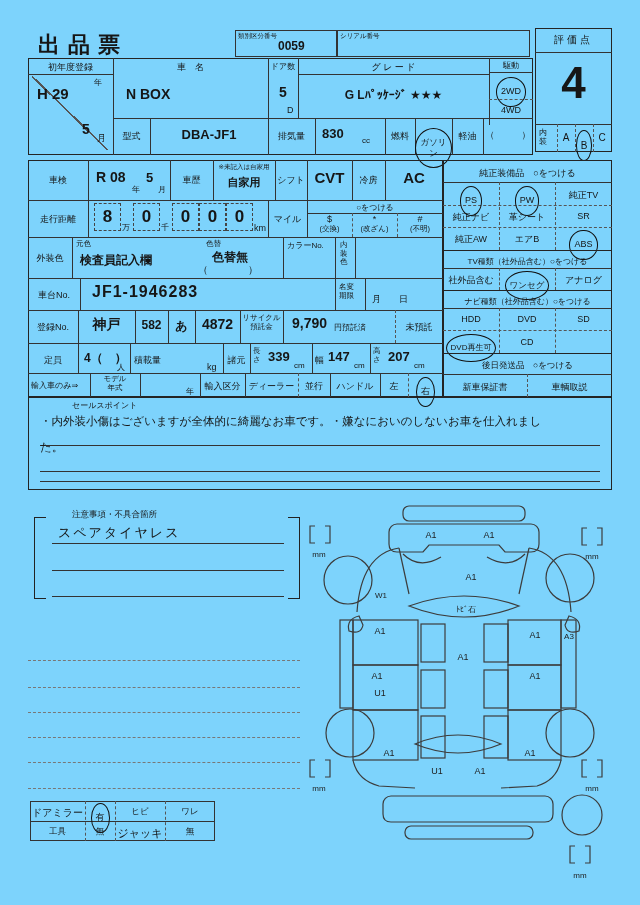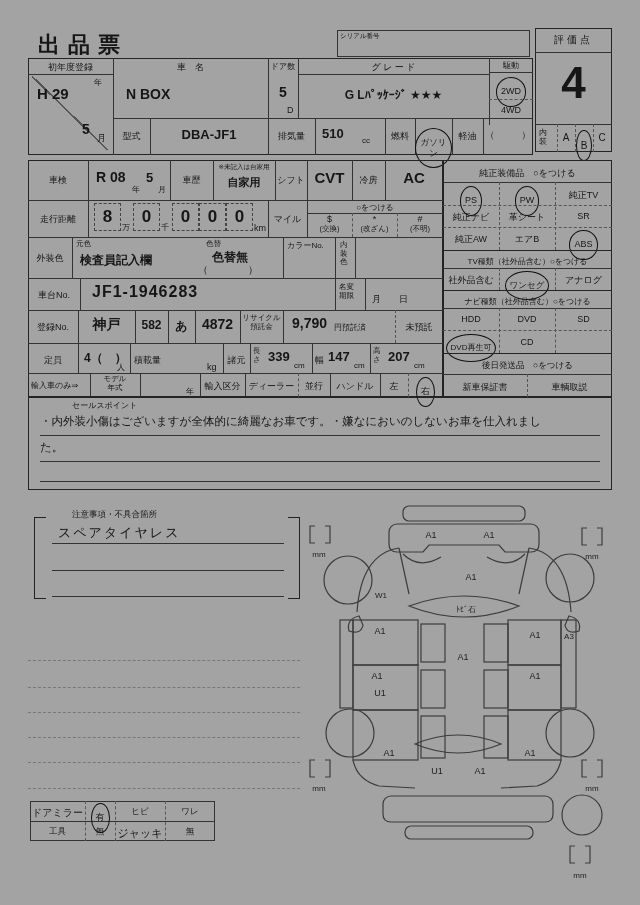--- a/index.html
+++ b/index.html
@@ -1,42 +1,46 @@
 <!DOCTYPE html>
 <html><head>
 <meta charset="utf-8">
 <style>
   *{margin:0;padding:0;box-sizing:border-box}
   html,body{background:#ececec}
-  #sheet{position:relative;width:640px;height:905px;background:#a3a3a3;margin:0 auto;
+  #sheet{position:relative;width:640px;height:905px;background:#7dd3fc;margin:0 auto;
          font-family:"Liberation Sans","DejaVu Sans",sans-serif;color:#161616;overflow:hidden}
   .a{position:absolute}
   .tc{text-align:center}
   .bold{font-weight:bold}
   .b2{border:1.8px solid #242424}
   .b1{border:1.2px solid #333}
   .vl{position:absolute;width:0;border-left:1.3px solid #333}
   .vld{position:absolute;width:0;border-left:1.2px dashed #555}
   .hl{position:absolute;height:0;border-top:1.3px solid #333}
   .hl2{position:absolute;height:0;border-top:1.8px solid #242424}
   .hld{position:absolute;height:0;border-top:1.2px dashed #555}
   .circ{display:inline-block;border:1.5px solid #111;border-radius:50%;padding:8px 4px;line-height:1.3}
   .pre{white-space:pre-line;line-height:1.15}
   .dbox{position:absolute;border:1.4px dashed #444;text-align:center;font-weight:bold;
         font-size:17px;line-height:26px}
-  .ul{border-bottom:1.2px solid #333;padding-bottom:6px}
+  .ul{border-bottom:1.2px solid #333;padding-bottom:16px}
   svg text{font-family:"Liberation Sans","DejaVu Sans",sans-serif;fill:#1d1d1d}
 </style>
 </head>
 <body>
 
 <div id="sheet">
 
   <div class="a bold" style="left:38px;top:30px;font-size:22px;letter-spacing:8px">出品票</div>
 
+  <div class="a b1" style="left:235px;top:30px;width:102px;height:27px">
+    <span class="a" style="left:2px;top:1px;font-size:6.5px">類別区分番号</span>
+    <span class="a bold" style="left:42px;top:8px;font-size:12px">0059</span>
+  </div>
   <div class="a b1" style="left:337px;top:30px;width:193px;height:27px">
     <span class="a" style="left:2px;top:1px;font-size:6.5px">シリアル番号</span>
     <span class="a" style="left:60px;top:9px;font-size:11px"></span>
   </div>
 
   <div class="a b2" style="left:535px;top:28px;width:77px;height:124px"></div>
   <div class="a tc" style="left:535px;top:33px;width:77px;font-size:10px;letter-spacing:3px">評価点</div>
   <div class="hl" style="left:535px;top:52px;width:77px"></div>
   <div class="a tc bold" style="left:535px;top:58px;width:77px;font-size:44px">4</div>
   <div class="hl" style="left:535px;top:124px;width:77px"></div>
@@ -83,21 +87,21 @@
   <div class="a tc bold" style="left:298px;top:88px;width:191px;font-size:12px">G Lﾊﾟｯｹｰｼﾞ ★★★</div>
 
   <div class="a tc" style="left:489px;top:60px;width:44px;font-size:8px">駆動</div>
   <div class="a tc" style="left:489px;top:77px;width:44px;font-size:9px"><span class="circ">2WD</span></div>
   <div class="hld" style="left:489px;top:99px;width:44px"></div>
   <div class="a tc" style="left:489px;top:105px;width:44px;font-size:9px">4WD</div>
 
   <div class="a tc" style="left:113px;top:130px;width:37px;font-size:9px">型式</div>
   <div class="a tc bold" style="left:150px;top:127px;width:118px;font-size:13px">DBA-JF1</div>
   <div class="a tc" style="left:268px;top:130px;width:47px;font-size:9px">排気量</div>
-  <span class="a bold" style="left:322px;top:126px;font-size:13px">510</span>
+  <span class="a bold" style="left:322px;top:126px;font-size:13px">830</span>
   <span class="a" style="left:362px;top:136px;font-size:8px">cc</span>
   <div class="a tc" style="left:385px;top:130px;width:30px;font-size:9px">燃料</div>
   <div class="a tc" style="left:415px;top:128px;width:37px;font-size:8.5px"><span class="circ">ガソリン</span></div>
   <div class="a tc" style="left:452px;top:130px;width:31px;font-size:9px">軽油</div>
   <div class="a tc" style="left:483px;top:129px;width:50px;font-size:9px">（　　　）</div>
 
   <div class="a b2" style="left:28px;top:160px;width:415px;height:237px"></div>
   <div class="hl" style="left:28px;top:200px;width:415px"></div>
   <div class="hl" style="left:28px;top:237px;width:415px"></div>
   <div class="hl" style="left:28px;top:278px;width:415px"></div>

